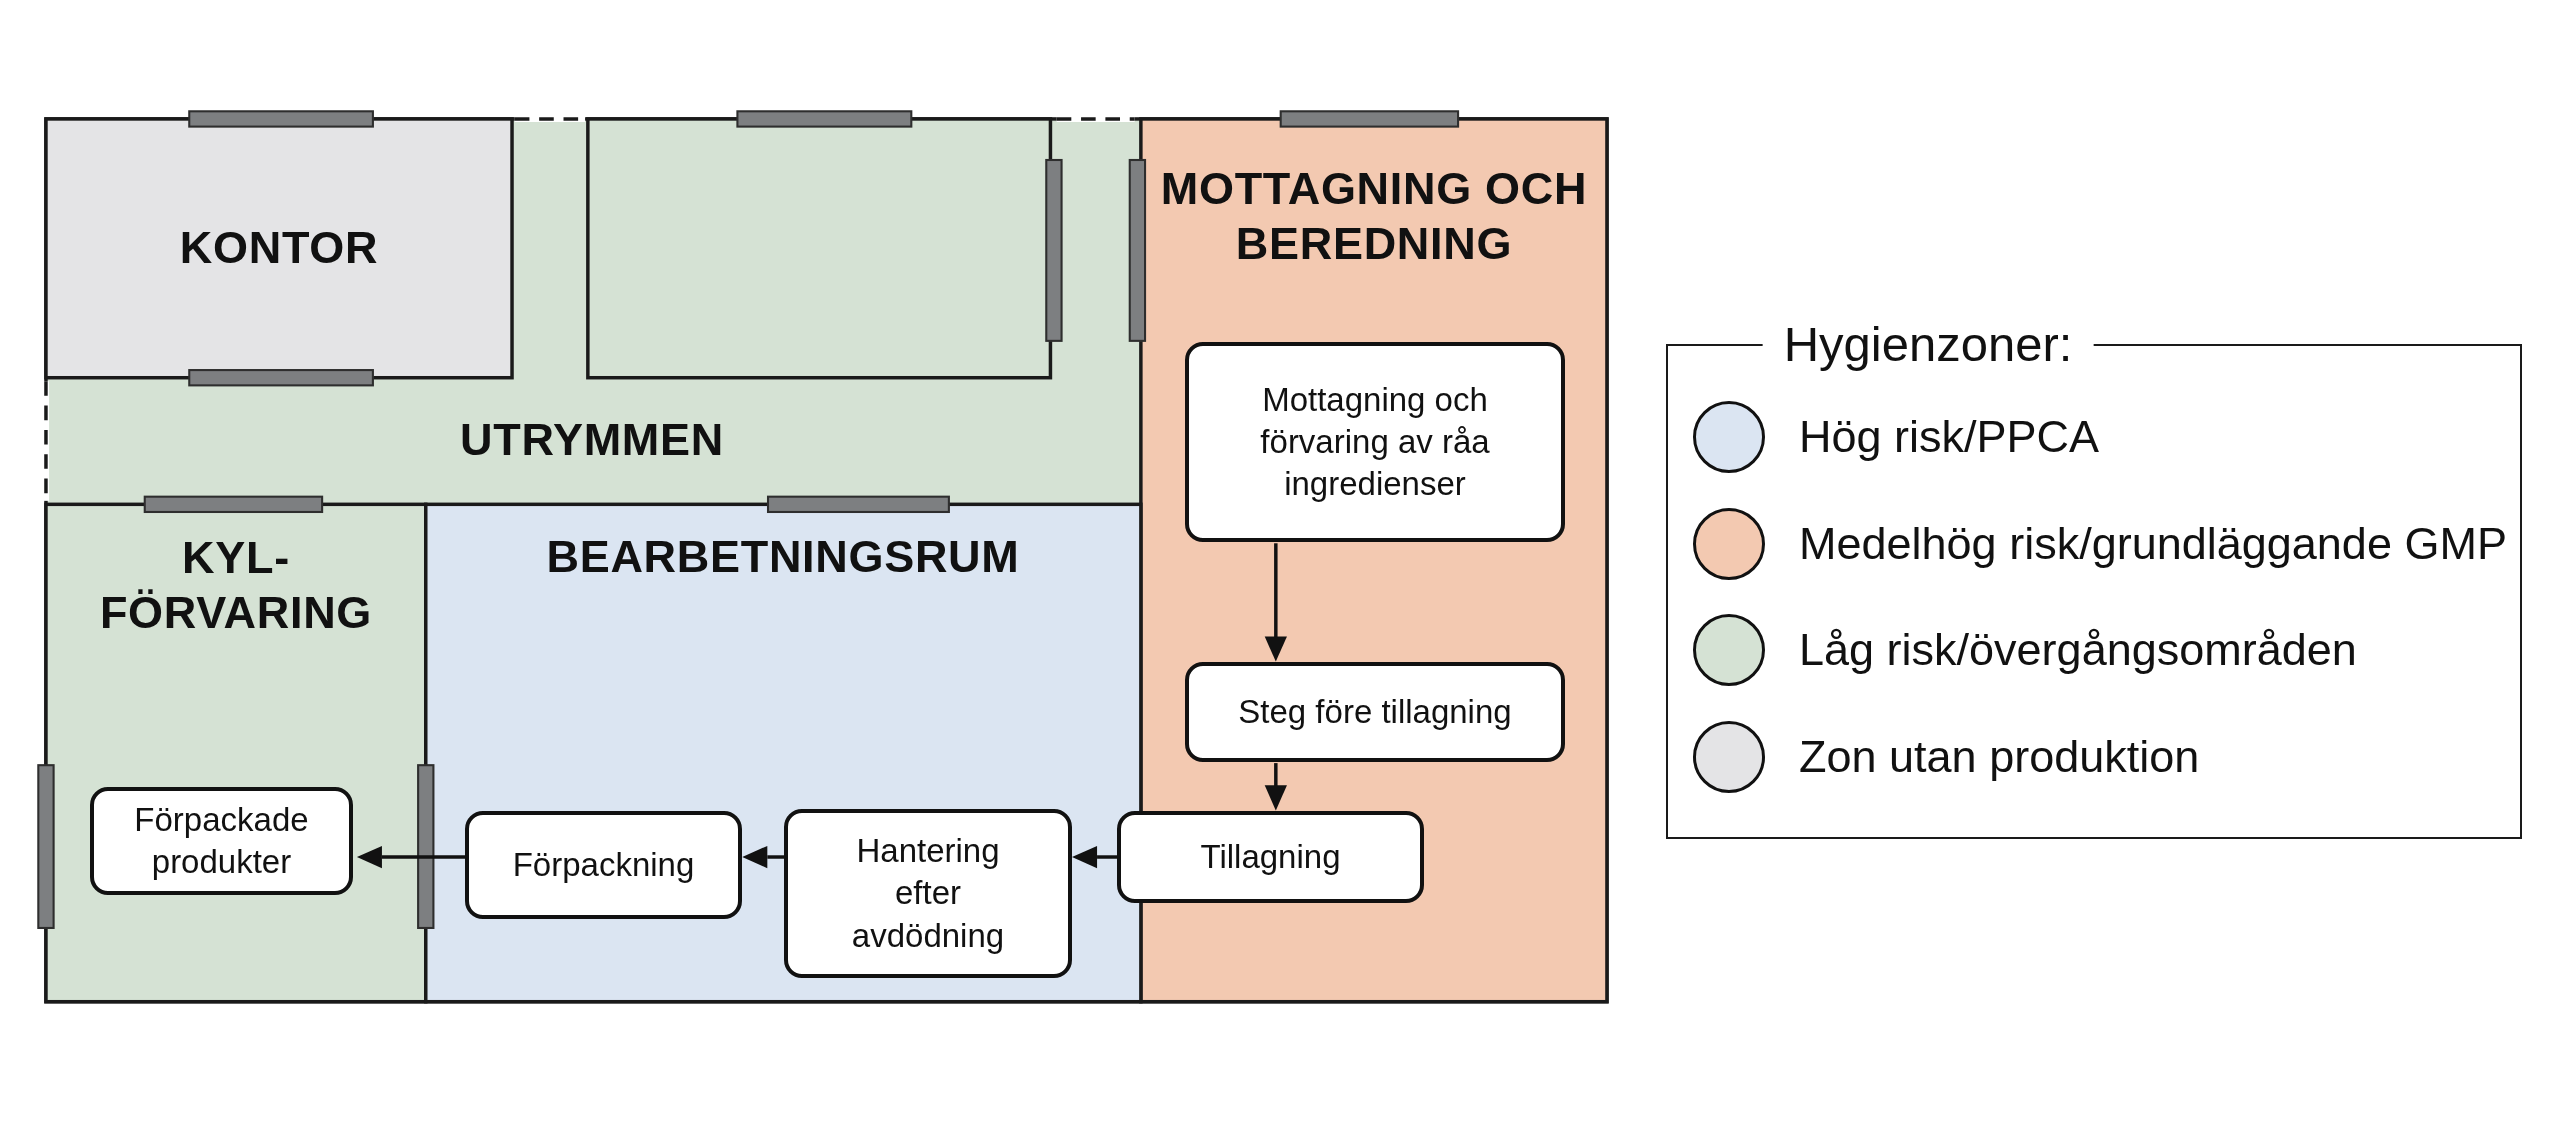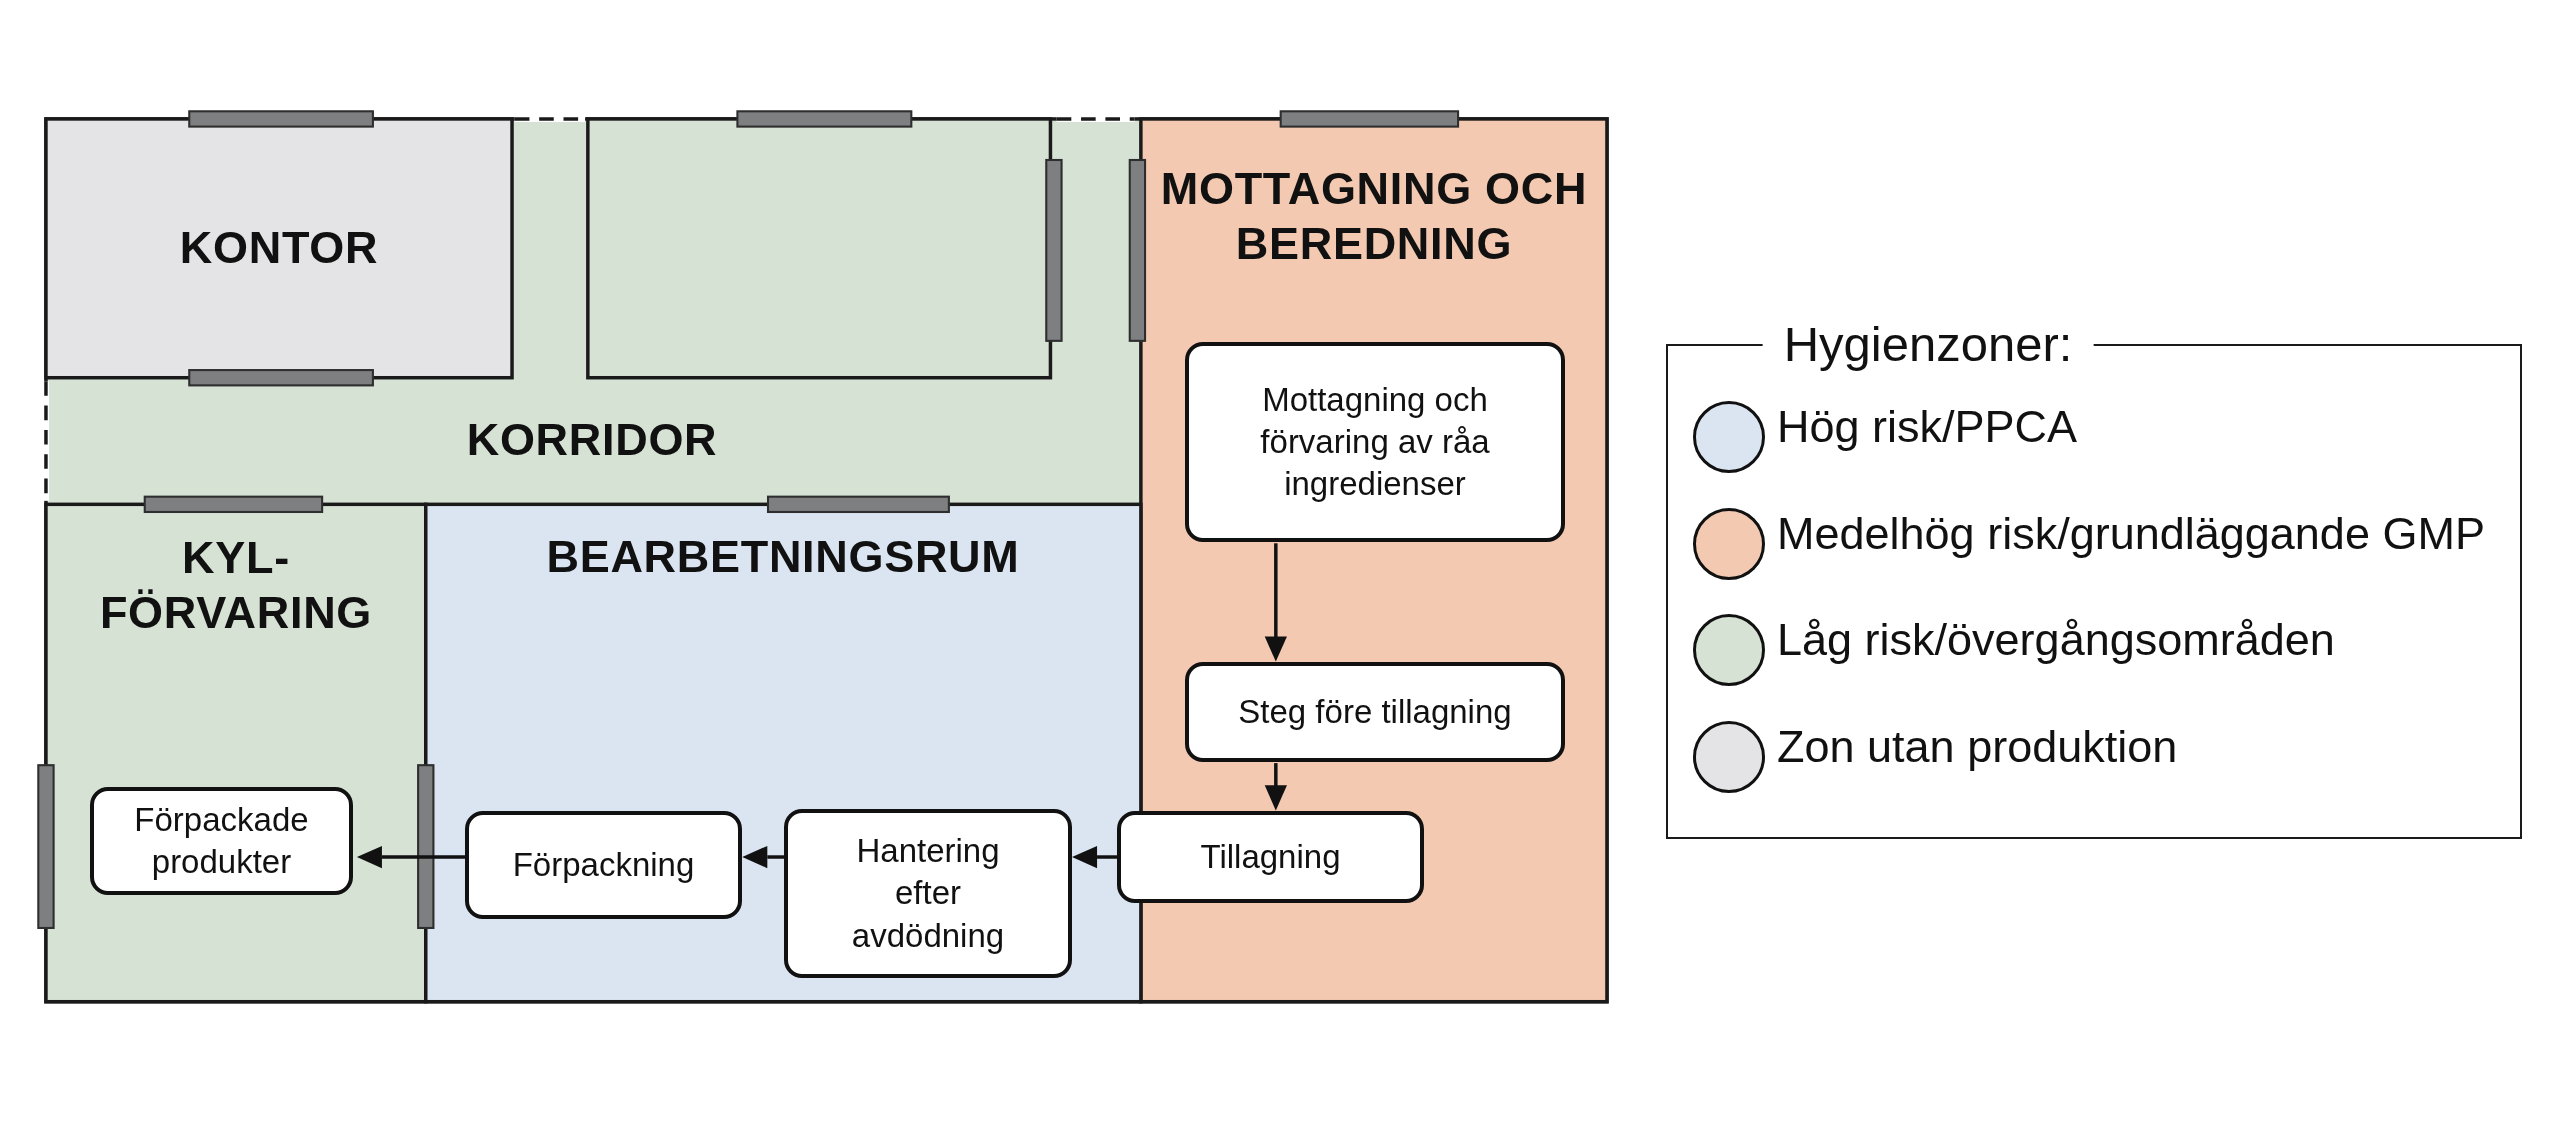--- a/index.html
+++ b/index.html
@@ -83,22 +83,22 @@
     background: #ffffff;
     padding: 0 21px;
     font-size: 49px;
     white-space: nowrap;
   }
   .legend-row {
     position: absolute;
     left: 1693px;
     height: 72px;
     display: flex;
-    align-items: flex-start;
-    gap: 12px;
+    align-items: center;
+    gap: 34px;
     white-space: nowrap;
   }
   .legend-row .swatch {
     width: 72px;
     height: 72px;
     box-sizing: border-box;
     border: 3.5px solid #111111;
     border-radius: 50%;
     flex: 0 0 auto;
   }
@@ -180,21 +180,21 @@
   </svg>
 
   <div class="room-label lbl-kontor">KONTOR</div>
 
 
   <div class="room-label lbl-mottagning">
     <span>MOTTAGNING OCH</span>
     <span>BEREDNING</span>
   </div>
 
-  <div class="room-label lbl-korridor">KORRIDOR</div>
+  <div class="room-label lbl-korridor">UTRYMMEN</div>
 
   <div class="room-label lbl-kyl">
     <span>KYL-</span>
     <span>FÖRVARING</span>
   </div>
 
   <div class="room-label lbl-bearb">BEARBETNINGSRUM</div>
 
   <div class="fbox fb1">
     <span>Mottagning och</span>

